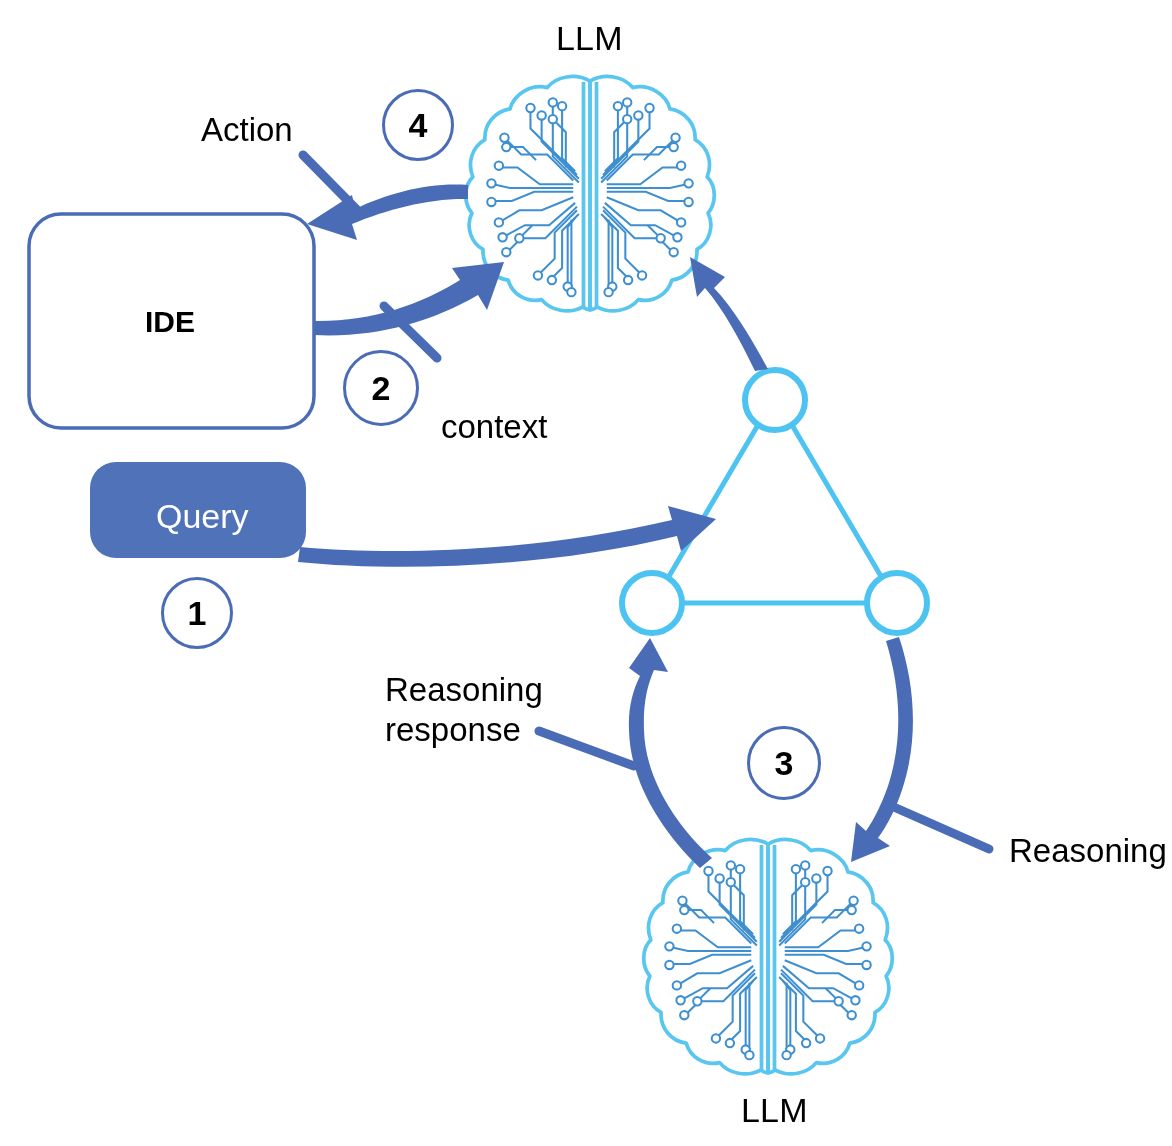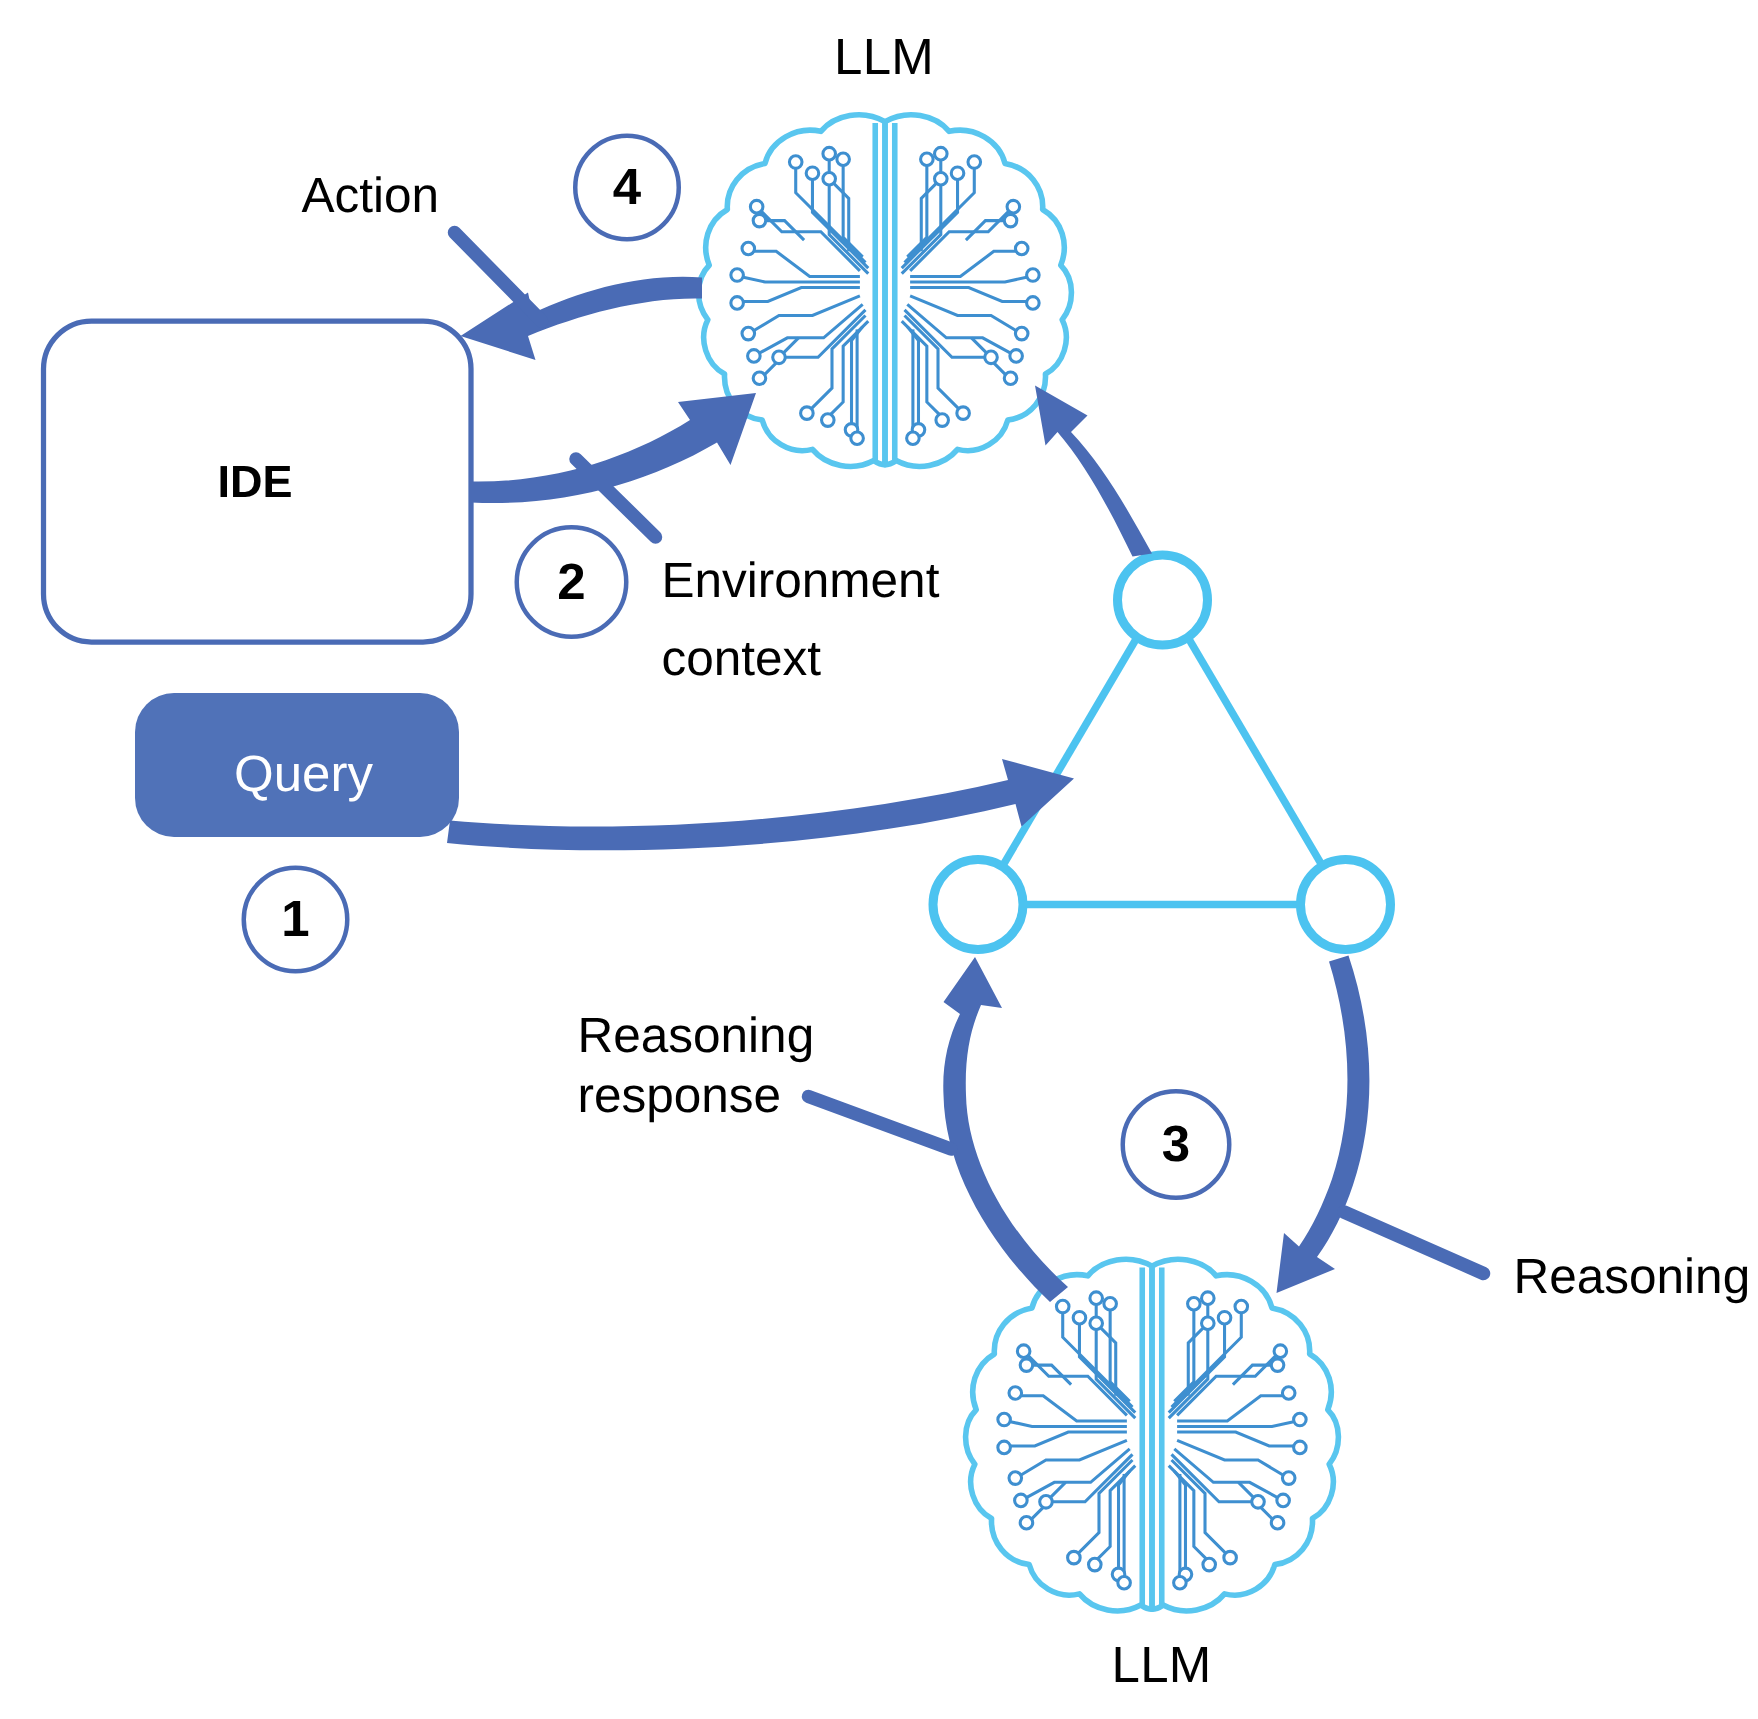--- a/index.html
+++ b/index.html
@@ -209,22 +209,21 @@
 
     <path d="M989,849 L 896,808" stroke="#4A6BB5" stroke-width="9" fill="none" stroke-linecap="round"></path>
   </svg>
 
   <div class="txt lbl-llm" style="left:556px;top:18px;">LLM</div>
 
   <div class="txt lbl-side" style="left:201px;top:110px;">Action</div>
 
   <div class="txt ide-label" style="left:145px;top:304px;font-weight:bold;">IDE</div>
 
-  <div class="txt lbl-side" style="left:441px;top:367px;">Environment</div>
-  <div class="txt lbl-side" style="left:441px;top:419px;">context</div>
+  <div class="txt lbl-side" style="left:441px;top:407px;">context</div>
 
   <div class="txt query-label" style="left:156px;top:496px;">Query</div>
 
   <div class="txt lbl-side" style="left:385px;top:670px;">Reasoning</div>
   <div class="txt lbl-side" style="left:385px;top:710px;text-align:right;">response</div>
 
   <div class="txt lbl-side" style="left:1009px;top:831px;">Reasoning</div>
 
   <div class="txt lbl-llm" style="left:741px;top:1090px;">LLM</div>
 

